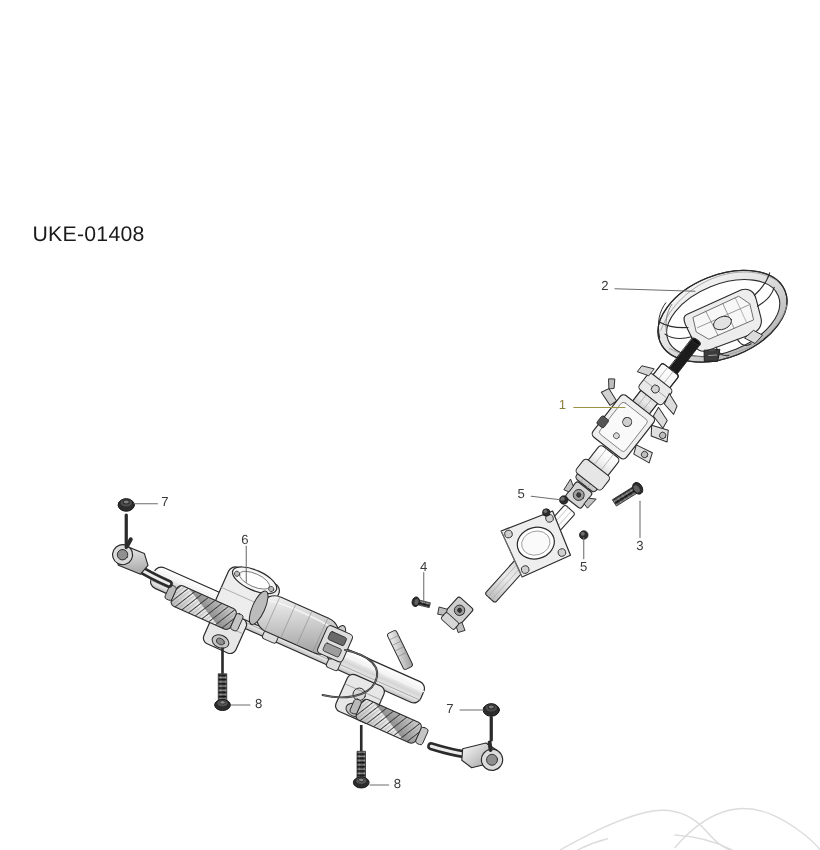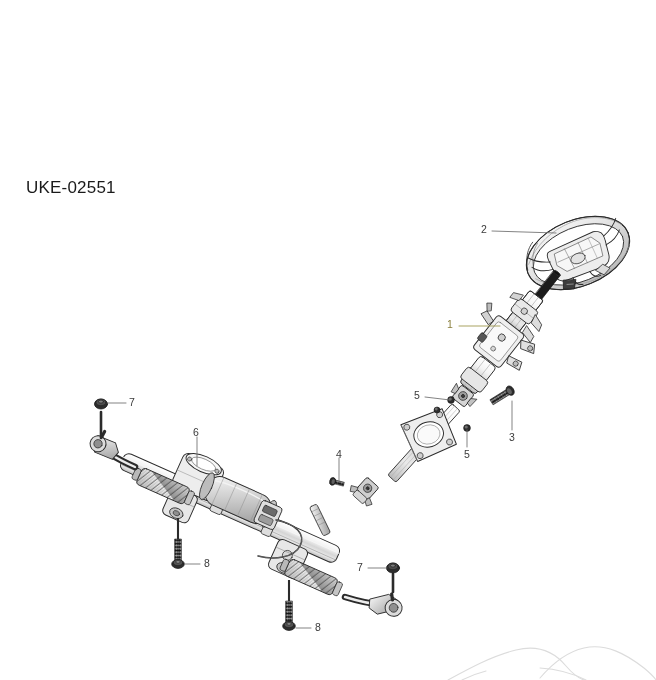--- a/index.html
+++ b/index.html
@@ -40,21 +40,21 @@
     line-height: 1;
     white-space: nowrap;
   }
   .callout-num.accent { color: #8a7f3d; }
 </style>
 </head>
 <body>
 
 <div id="page">
 
-  <div id="diagram-title">UKE-02551</div>
+  <div id="diagram-title">UKE-01408</div>
 
   <svg id="art" viewBox="0 0 656 680" xmlns="http://www.w3.org/2000/svg">
 
     <defs>
       <linearGradient id="metalH" x1="0" y1="0" x2="0" y2="1">
         <stop offset="0%" stop-color="#ffffff"></stop>
         <stop offset="28%" stop-color="#f4f4f4"></stop>
         <stop offset="55%" stop-color="#d5d5d5"></stop>
         <stop offset="78%" stop-color="#eaeaea"></stop>
         <stop offset="100%" stop-color="#bdbdbd"></stop>

